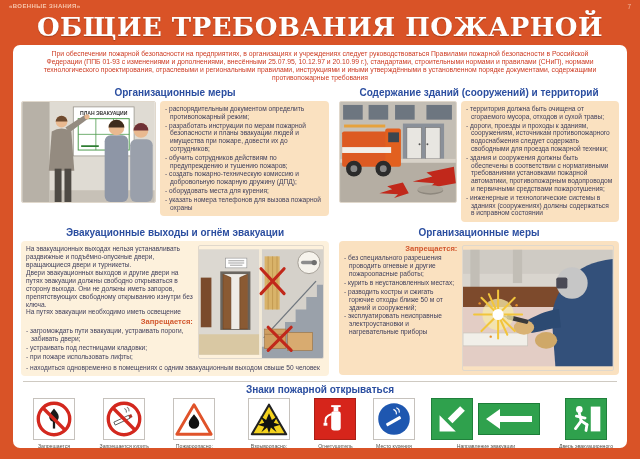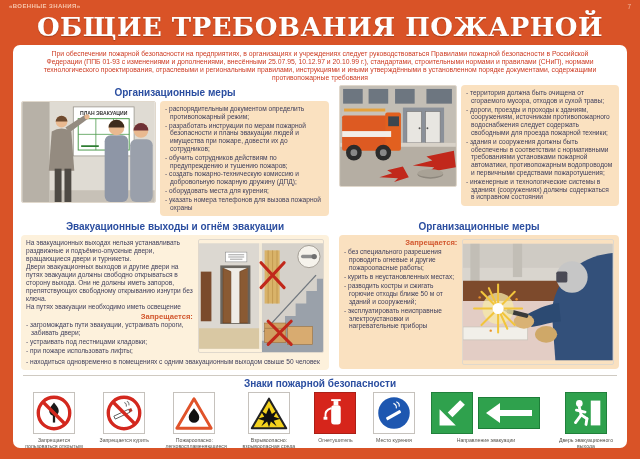--- a/index.html
+++ b/index.html
@@ -88,20 +88,21 @@
             <div class="li">- разработать инструкции по мерам пожарной безопасности и планы эвакуации людей и имущества при пожаре, довести их до сотрудников;</div>
             <div class="li">- обучить сотрудников действиям по предупреждению и тушению пожаров;</div>
             <div class="li">- создать пожарно-техническую комиссию и добровольную пожарную дружину (ДПД);</div>
             <div class="li">- оборудовать места для курения;</div>
             <div class="li">- указать номера телефонов для вызова пожарной охраны</div>
           </div>
         </div>
       </div>
 
       <div class="col-r">
+        <div class="sec-heading">Содержание зданий (сооружений) и территорий</div>
         <div class="panel-row">
           <svg class="illus" width="118" height="102" viewBox="0 0 118 102">
             <rect width="118" height="102" fill="#c9c4bc"></rect>
             <rect width="118" height="58" fill="#c3beb5"></rect>
             <rect x="3" y="3" width="20" height="15" fill="#6d7680"></rect>
             <rect x="29" y="3" width="20" height="15" fill="#6d7680"></rect>
             <rect x="56" y="3" width="20" height="15" fill="#6d7680"></rect>
             <rect x="88" y="3" width="26" height="15" fill="#6d7680"></rect>
             <rect x="64" y="22" width="42" height="36" fill="#8a9099"></rect>
             <rect x="68" y="26" width="15" height="32" fill="#e8e6e1" stroke="#777777" stroke-width="0.7"></rect>
@@ -221,21 +222,21 @@
             <circle cx="38" cy="70" r="6" fill="#ffffff"></circle>
             <circle cx="18" cy="58" r="1.3" fill="#e8902a"></circle>
               <circle cx="58" cy="60" r="1.3" fill="#e8902a"></circle>
             <circle cx="30" cy="94" r="1.3" fill="#e8902a"></circle>
           </svg>
         </div>
       </div>
     </div>
 
     <div class="signs-divider"></div>
-    <div class="signs-heading">Знаки пожарной безопасности</div>
+    <div class="signs-heading">Знаки пожарной открываться</div>
     <div class="signs-row">
 
       <div class="sign">
         <svg width="42" height="42" viewBox="0 0 44 44">
           <rect x="0.5" y="0.5" width="43" height="43" fill="#ffffff" stroke="#c4c0ba"></rect>
           <path d="M22 11c2.5 3.5 5 5.5 5 9a5 5 0 0 1-10 0c0-3.5 2.5-5.5 5-9z" fill="#1a1a1a"></path>
           <rect x="20.8" y="24" width="2.4" height="8" fill="#1a1a1a"></rect>
           <circle cx="22" cy="22" r="16.5" fill="none" stroke="#d3281e" stroke-width="3.5"></circle>
           <line x1="10.5" y1="10.5" x2="33.5" y2="33.5" stroke="#d3281e" stroke-width="3.5"></line>
         </svg>

